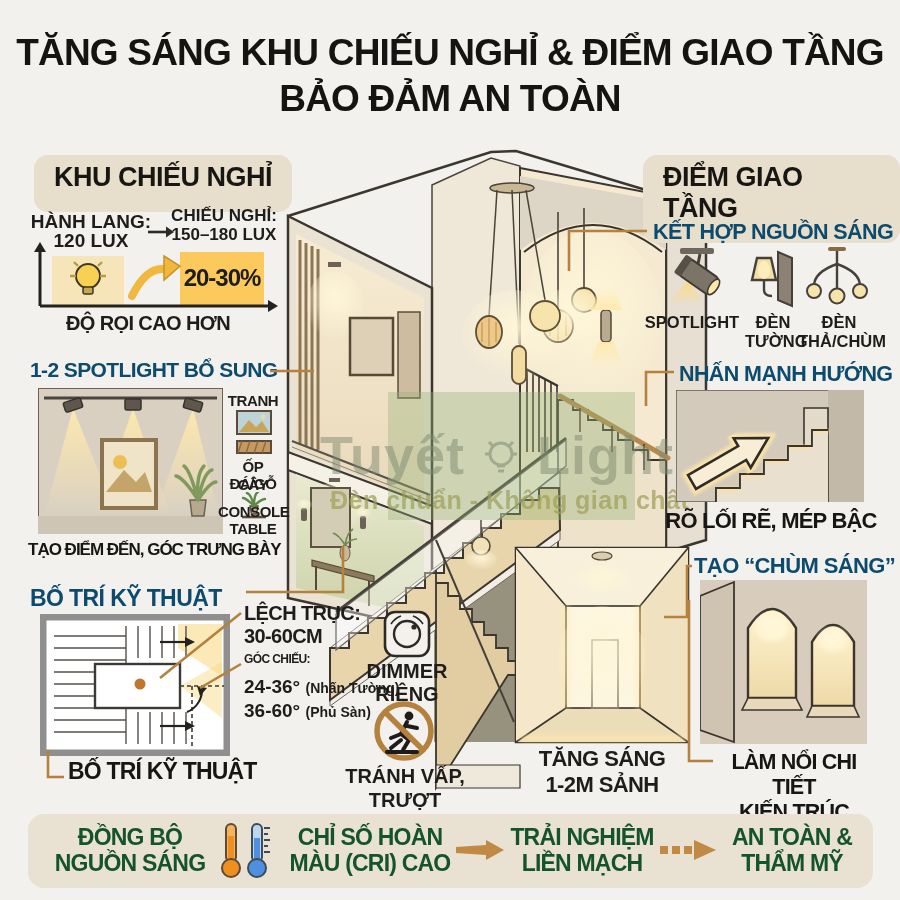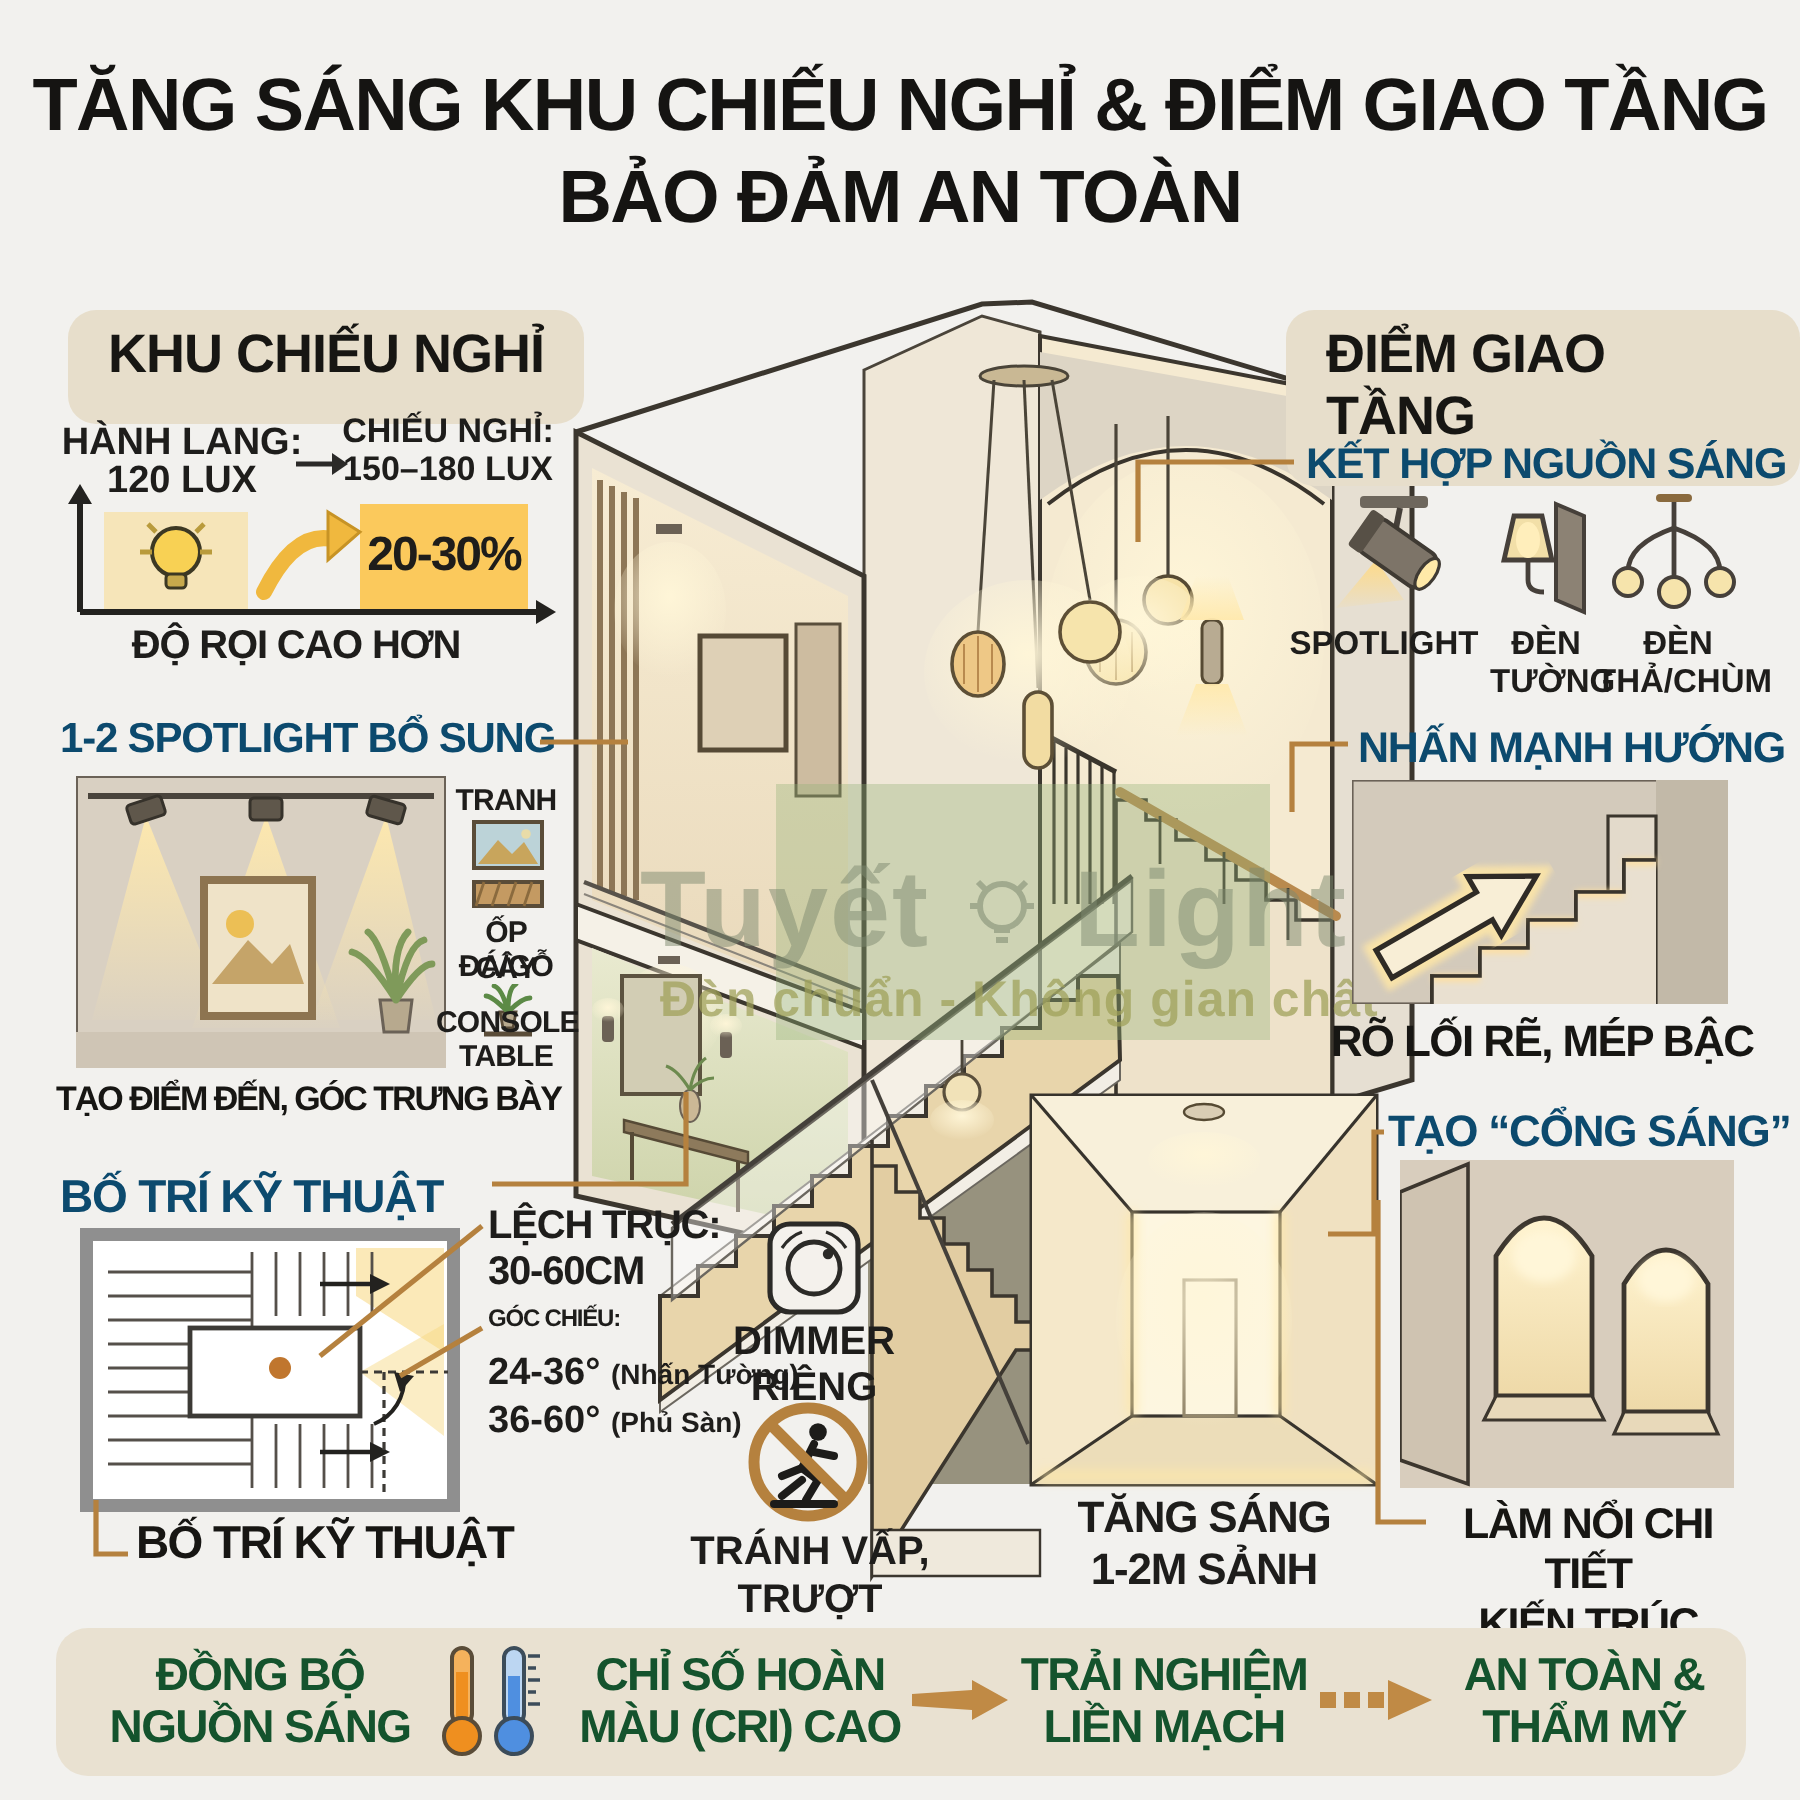--- a/index.html
+++ b/index.html
@@ -411,21 +411,21 @@
           <feGaussianBlur stdDeviation="1.6"></feGaussianBlur>
         </filter>
       </defs>
     <g transform="translate(16,92) rotate(-30)">
       <polygon points="0,-8 58,-8 58,-17 88,0 58,17 58,8 0,8" fill="none" stroke="#ffe7a6" stroke-width="10" opacity="0.85" filter="url(#rblur)"></polygon>
       <polygon points="0,-8 58,-8 58,-17 88,0 58,17 58,8 0,8" fill="#f8eed6" stroke="#2f2b26" stroke-width="2.6"></polygon>
     </g>
   </svg>
   <div class="abs ctr cap" style="left:664px;top:508px;width:214px;font-size:22px;">RÕ LỐI RẼ, MÉP BẬC</div>
 
-  <div class="abs h-sec" style="left:694px;top:553px;font-size:22px;">TẠO “CỔNG SÁNG”</div>
+  <div class="abs h-sec" style="left:694px;top:553px;font-size:22px;">TẠO “CHÙM SÁNG”</div>
 
   <svg class="abs" style="left:700px;top:580px;" width="167" height="164" viewBox="0 0 167 164">
     <rect x="0" y="0" width="167" height="164" fill="#d8cdbd"></rect>
     <polygon points="0,16 34,2 34,162 0,150" fill="#cfc3b1" stroke="#3c362e" stroke-width="1.8"></polygon>
     <line x1="36" y1="4" x2="36" y2="160" stroke="#ffeebb" stroke-width="6" filter="url(#ablur)"></line>
     <defs>
         <filter id="ablur">
           <feGaussianBlur stdDeviation="2.4"></feGaussianBlur>
         </filter>
       </defs>

